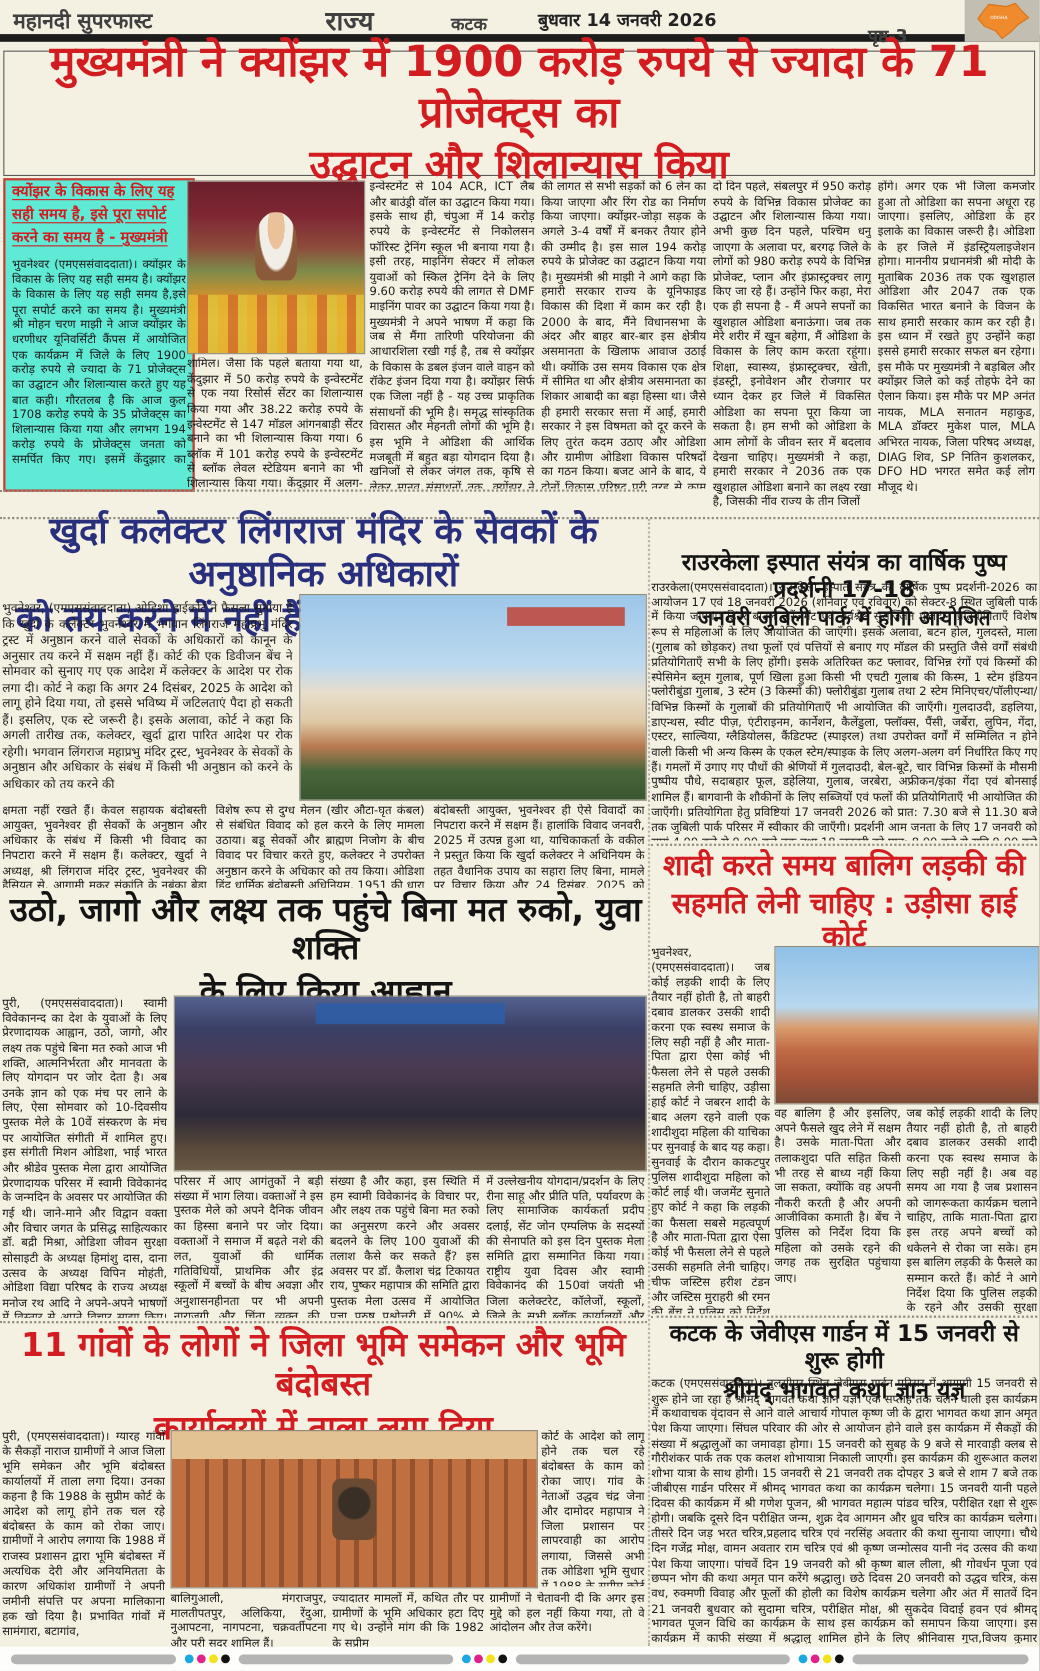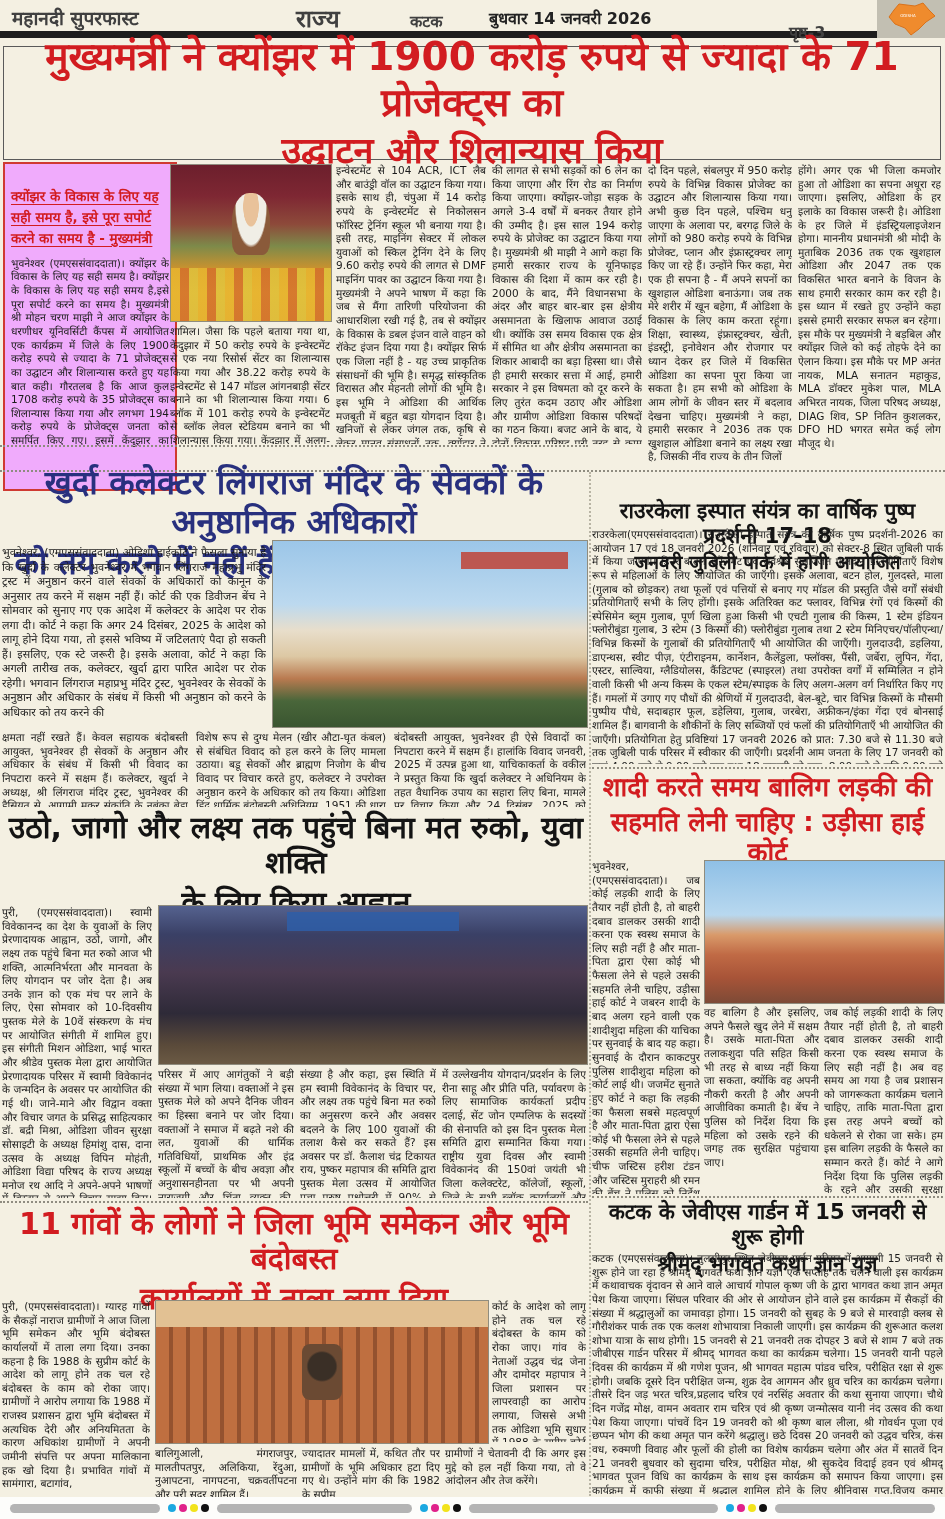--- a/index.html
+++ b/index.html
@@ -20,21 +20,21 @@
   .hl-red{color:#d21c20;}
   .hl-blue{color:#28307e;}
   .hl-black{color:#141414;}
   .lead-box{left:3px;top:46px;width:936px;height:112px;border:1px solid #5a5a5a;display:flex;flex-direction:column;justify-content:center;}
   .lead-l1{font-size:39px;}
   .lead-l2{font-size:36px;margin-top:4px;}
   
   .bt{font-size:11px;line-height:1.32;text-align:justify;overflow:hidden;color:#1b1b1b;}
   .bt-s{font-size:10.5px;line-height:1.3;text-align:justify;overflow:hidden;color:#1b1b1b;}
   
-  .kicker-box{left:3px;top:162px;width:158px;height:281px;border:2px solid #cf3a31;padding:22px 6px;background:#f0abfc;}
+  .kicker-box{left:3px;top:162px;width:158px;height:281px;border:2px solid #cf3a31;padding:0 6px;background:#5eead4;}
   .kicker{color:#d21c20;font-weight:bold;font-size:13.5px;line-height:1.55;text-decoration:underline;text-underline-offset:3px;}
   .kicker-body{margin-top:8px;font-size:10.5px;line-height:1.3;text-align:justify;overflow:hidden;height:190px;}
   
   .photo{border:1px solid #8f8c7e;overflow:hidden;}
   .cm-photo{background:linear-gradient(180deg,#6c1f2c 0%,#7e2733 20%,#8d4a3a 38%,#7d8a4a 52%,#c8922f 66%,#e3b33c 82%,#d9a13a 100%);}
   .cm-flowers{position:absolute;left:0;bottom:0;width:100%;height:34%;background:repeating-linear-gradient(90deg,#e8b52f 0 9px,#d4702b 9px 18px,#e0c23c 18px 27px);opacity:.85;}
   .cm-figure{position:absolute;left:38%;top:18%;width:24%;height:40%;background:radial-gradient(ellipse at 50% 22%,#e9c29a 0 28%,#f0eee6 30% 55%,#8a5a3a 60% 100%);border-radius:45% 45% 20% 20%;}
   .hc-photo{background:linear-gradient(180deg,#9cc6e8 0%,#bcd9ef 34%,#e8decb 48%,#ddc8a4 62%,#b97a50 74%,#49663a 86%,#3a5530 100%);}
   .hc-banner{position:absolute;right:6%;top:6%;width:34%;height:9%;background:#c23a2a;opacity:.8;}
   .stage-photo{background:linear-gradient(180deg,#55628f 0%,#3a4066 18%,#4a3a50 42%,#2e2a38 68%,#5a4a3a 88%,#6b5a44 100%);}

